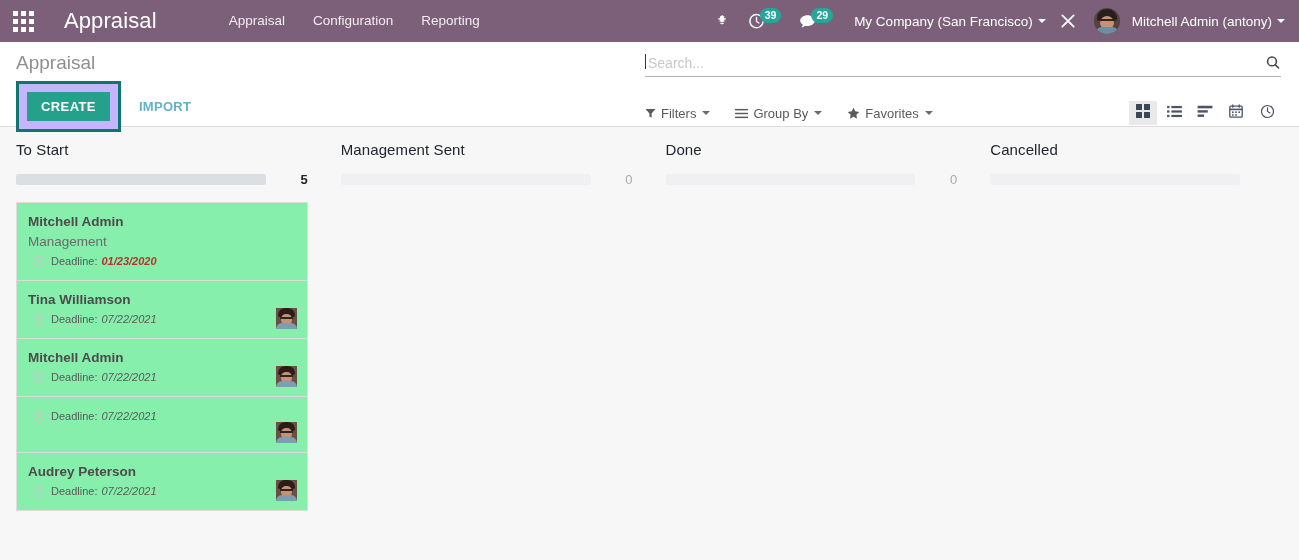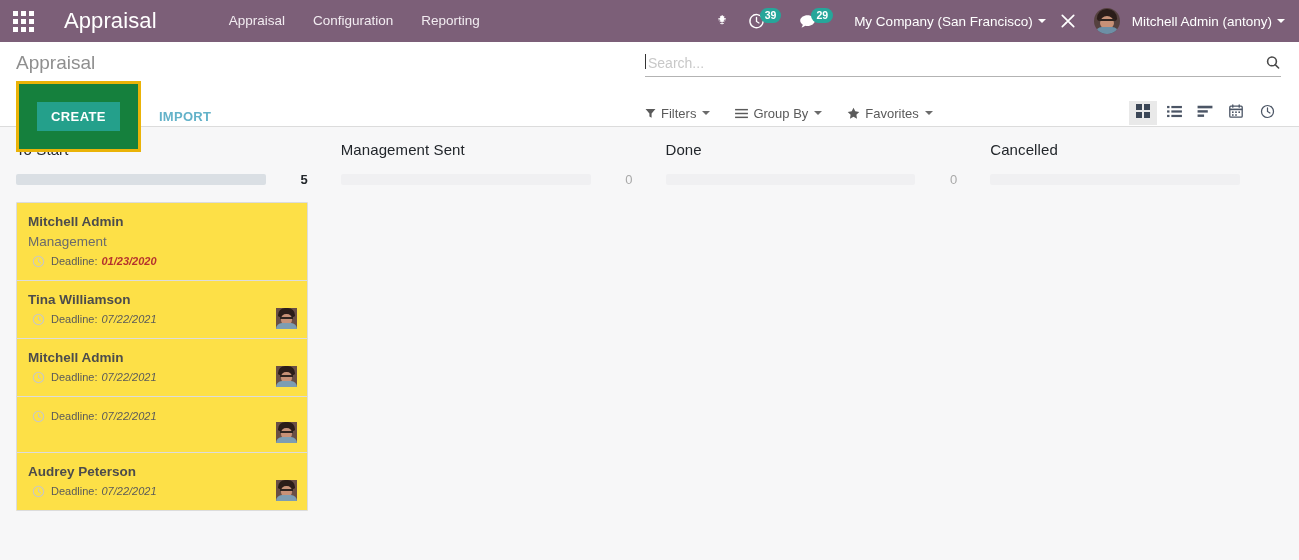--- a/index.html
+++ b/index.html
@@ -122,24 +122,24 @@
 
   .breadcrumb {
     font-size: 19px;
     color: #8f8f8f;
     font-weight: 400;
     line-height: 26px;
     margin-bottom: 3px;
   }
   .btn-row { display: flex; align-items: center; margin-top: 5px; }
   .highlight-box {
-    border: 3px solid #eab308;
-    padding: 18px;
+    border: 3px solid #0f766e;
+    padding: 8px;
     display: inline-block;
-    background: #15803d;
+    background: #c4b5fd;
   }
   .btn-create {
     background: #24a08b;
     color: #ffffff;
     border: none;
     font-size: 13px;
     font-weight: 700;
     letter-spacing: .4px;
     padding: 7px 14px;
     cursor: pointer;
@@ -237,21 +237,21 @@
   .kprogress.empty  { background: #f0f0f2; }
   .kcount {
     width: 42px;
     text-align: right;
     font-size: 13px;
     font-weight: 700;
     color: #22262b;
   }
   .kcount.zero { color: #a9a9a9; font-weight: 400; }
 
-  .kcards { border: 1px solid #dcdcdc; background: #fde047; border-radius: 1px; }
+  .kcards { border: 1px solid #dcdcdc; background: #86efac; border-radius: 1px; }
   .kcard {
     border-bottom: 1px solid #dcdcdc;
     padding: 9px 11px 9px 11px;
     position: relative;
     cursor: pointer;
     min-height: 56px;
   }
   .kcard:last-child { border-bottom: none; }
   .kc-name {
     font-size: 13.5px;

